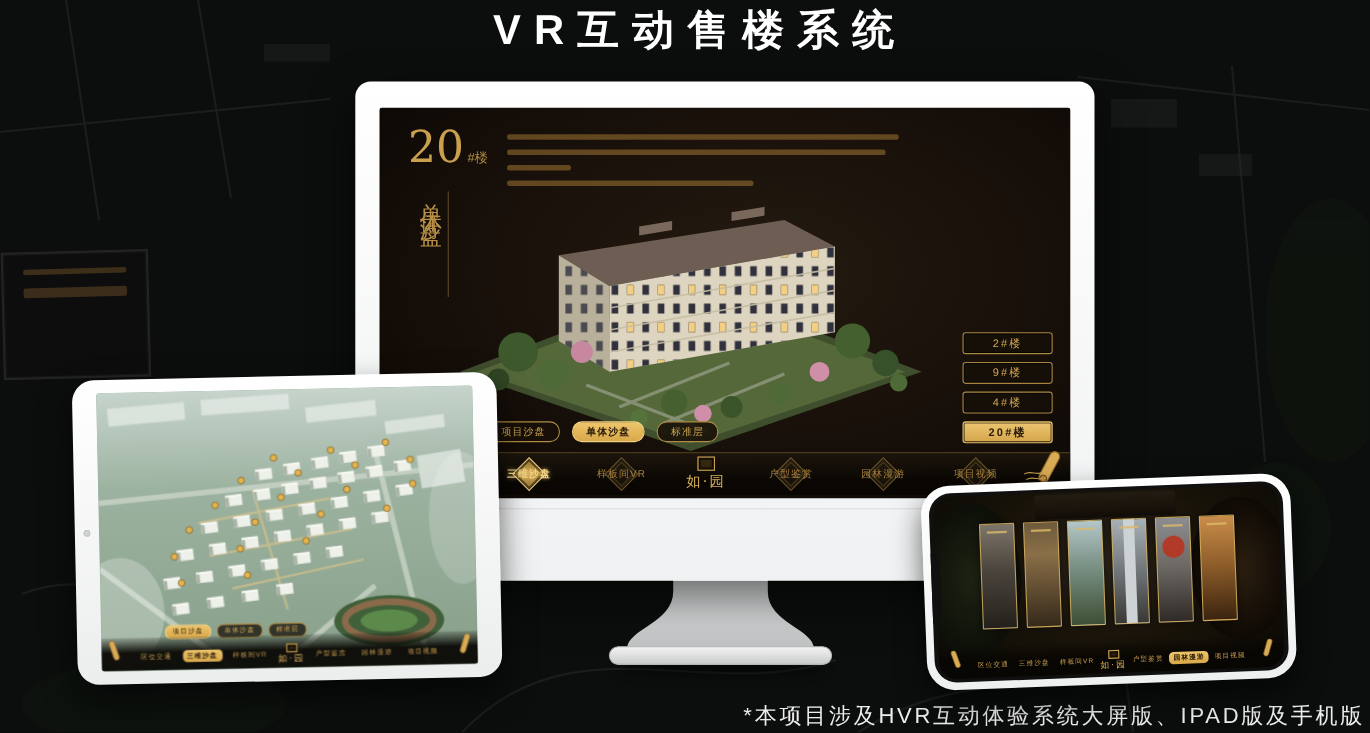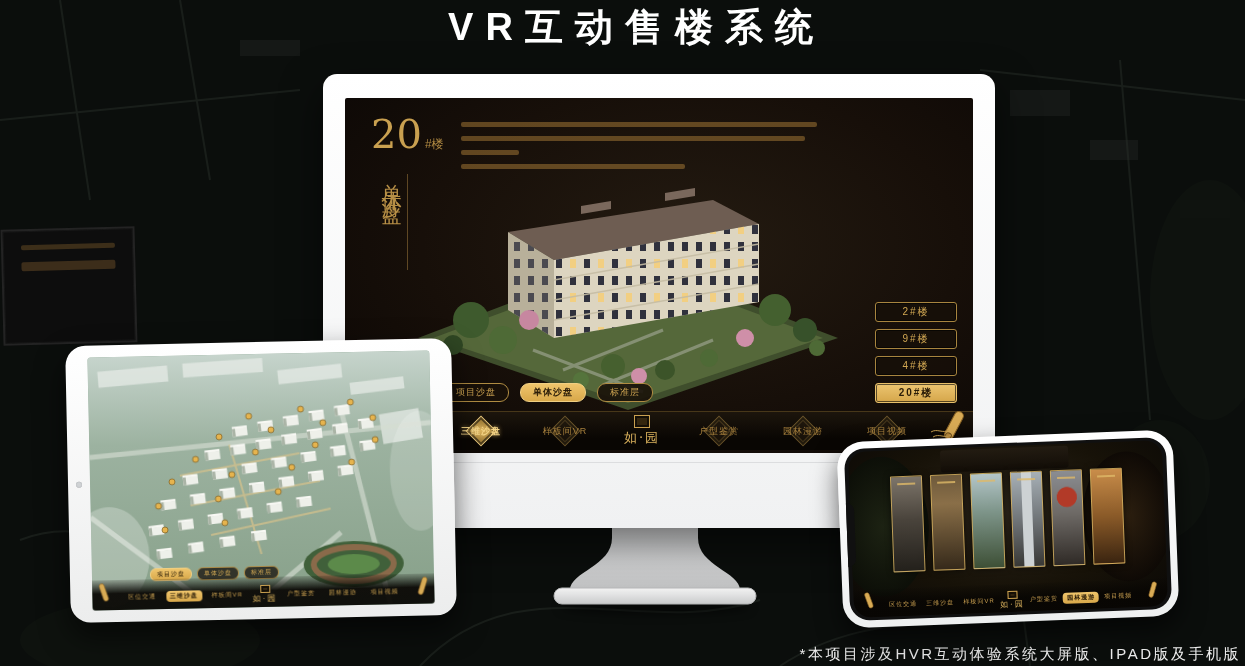--- a/index.html
+++ b/index.html
@@ -17,21 +17,21 @@
   }
   .bg-plaque .bar{height:5px;background:rgba(150,110,50,.35);margin:14px 18px 0;border-radius:2px;}
   .bg-plaque .bar.b2{height:9px;background:rgba(170,120,55,.3);margin-top:12px;}
   
   .page-title{
     position:absolute;top:2px;left:0;right:0;text-align:center;
     color:#fff;font-size:38px;font-weight:bold;letter-spacing:12px;padding-left:28px;
   }
   .footnote{
     position:absolute;right:4px;bottom:2px;color:#ededed;
-    font-size:15px;letter-spacing:2.5px;
+    font-size:20px;letter-spacing:2.5px;
   }
   
   .monitor-frame{
     position:absolute;left:323px;top:58px;width:672px;height:454px;
     background:linear-gradient(#ffffff,#f0f1f2);
     border-radius:14px 14px 8px 8px;z-index:1;
     box-shadow:0 16px 40px rgba(0,0,0,.55);
     margin-top:16px;
   }
   .monitor-screen{

